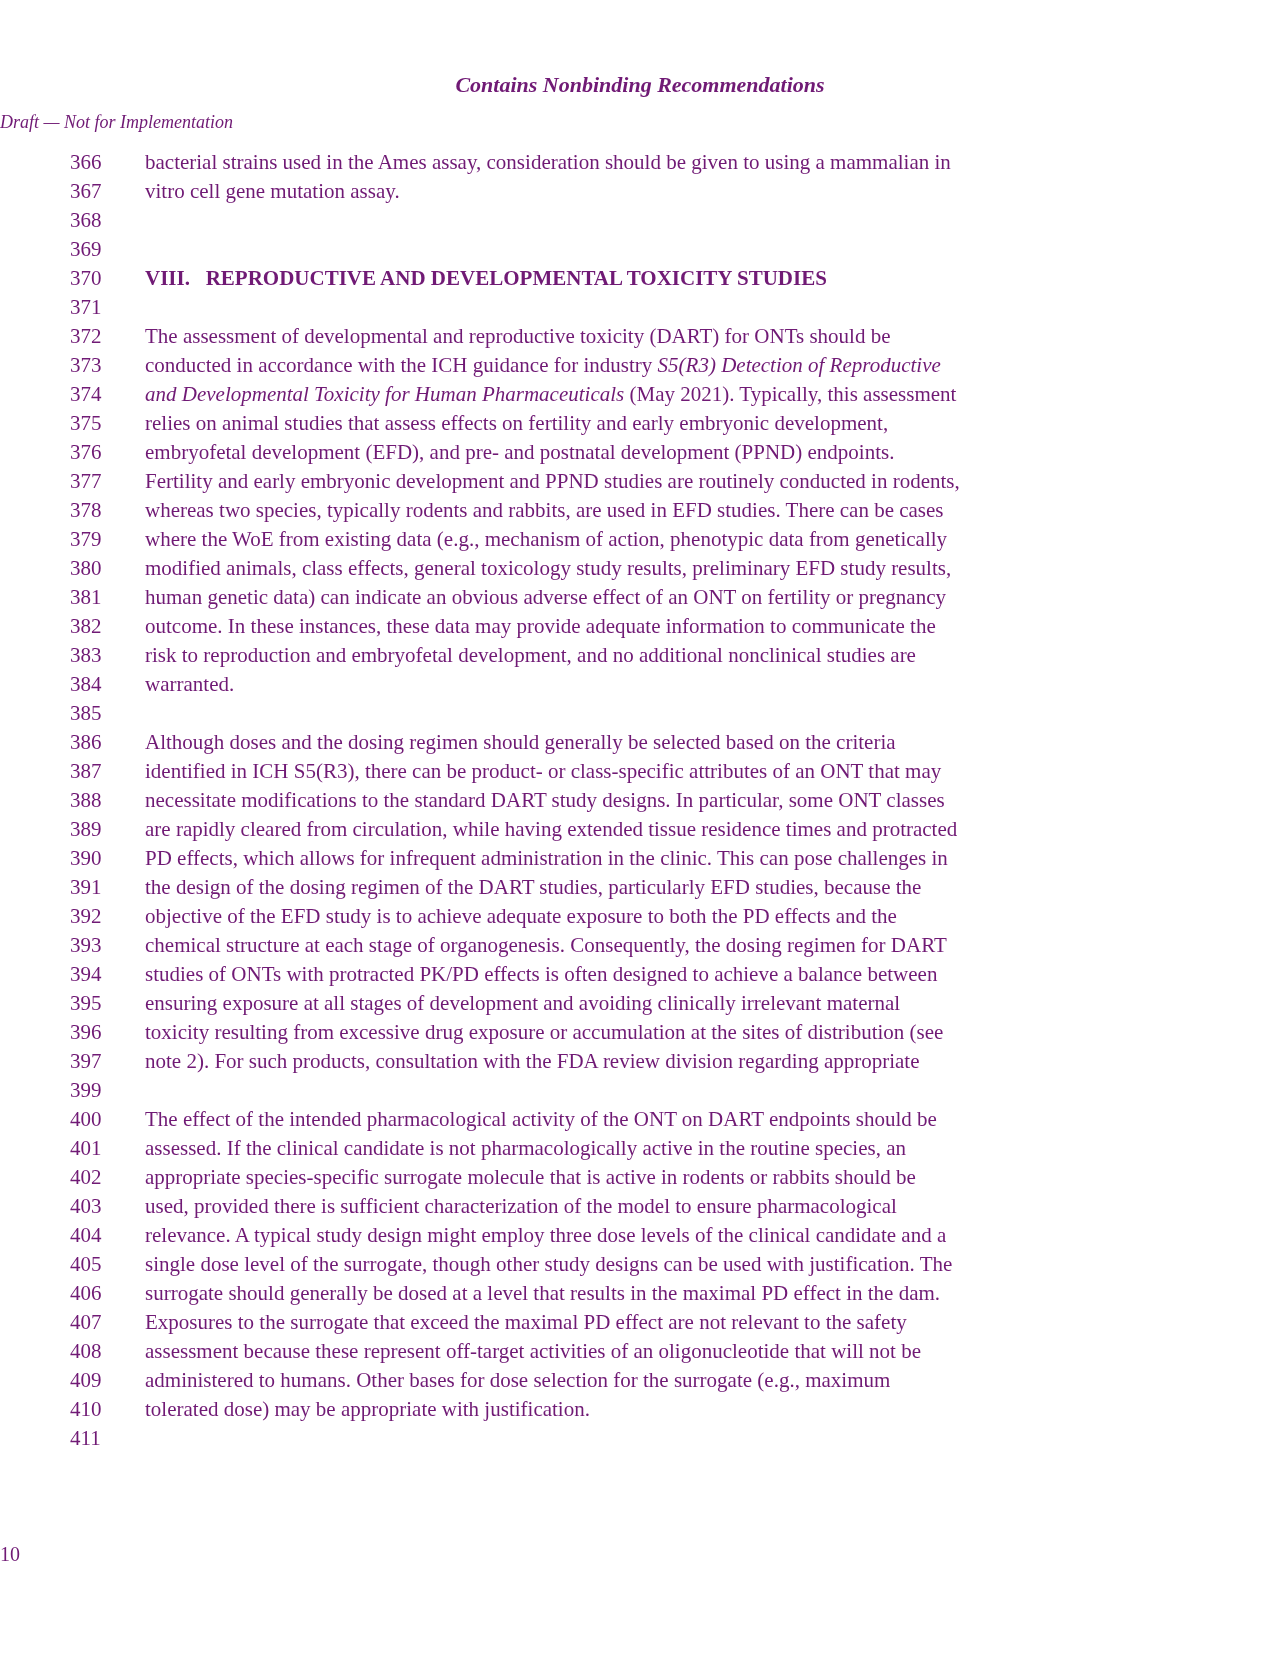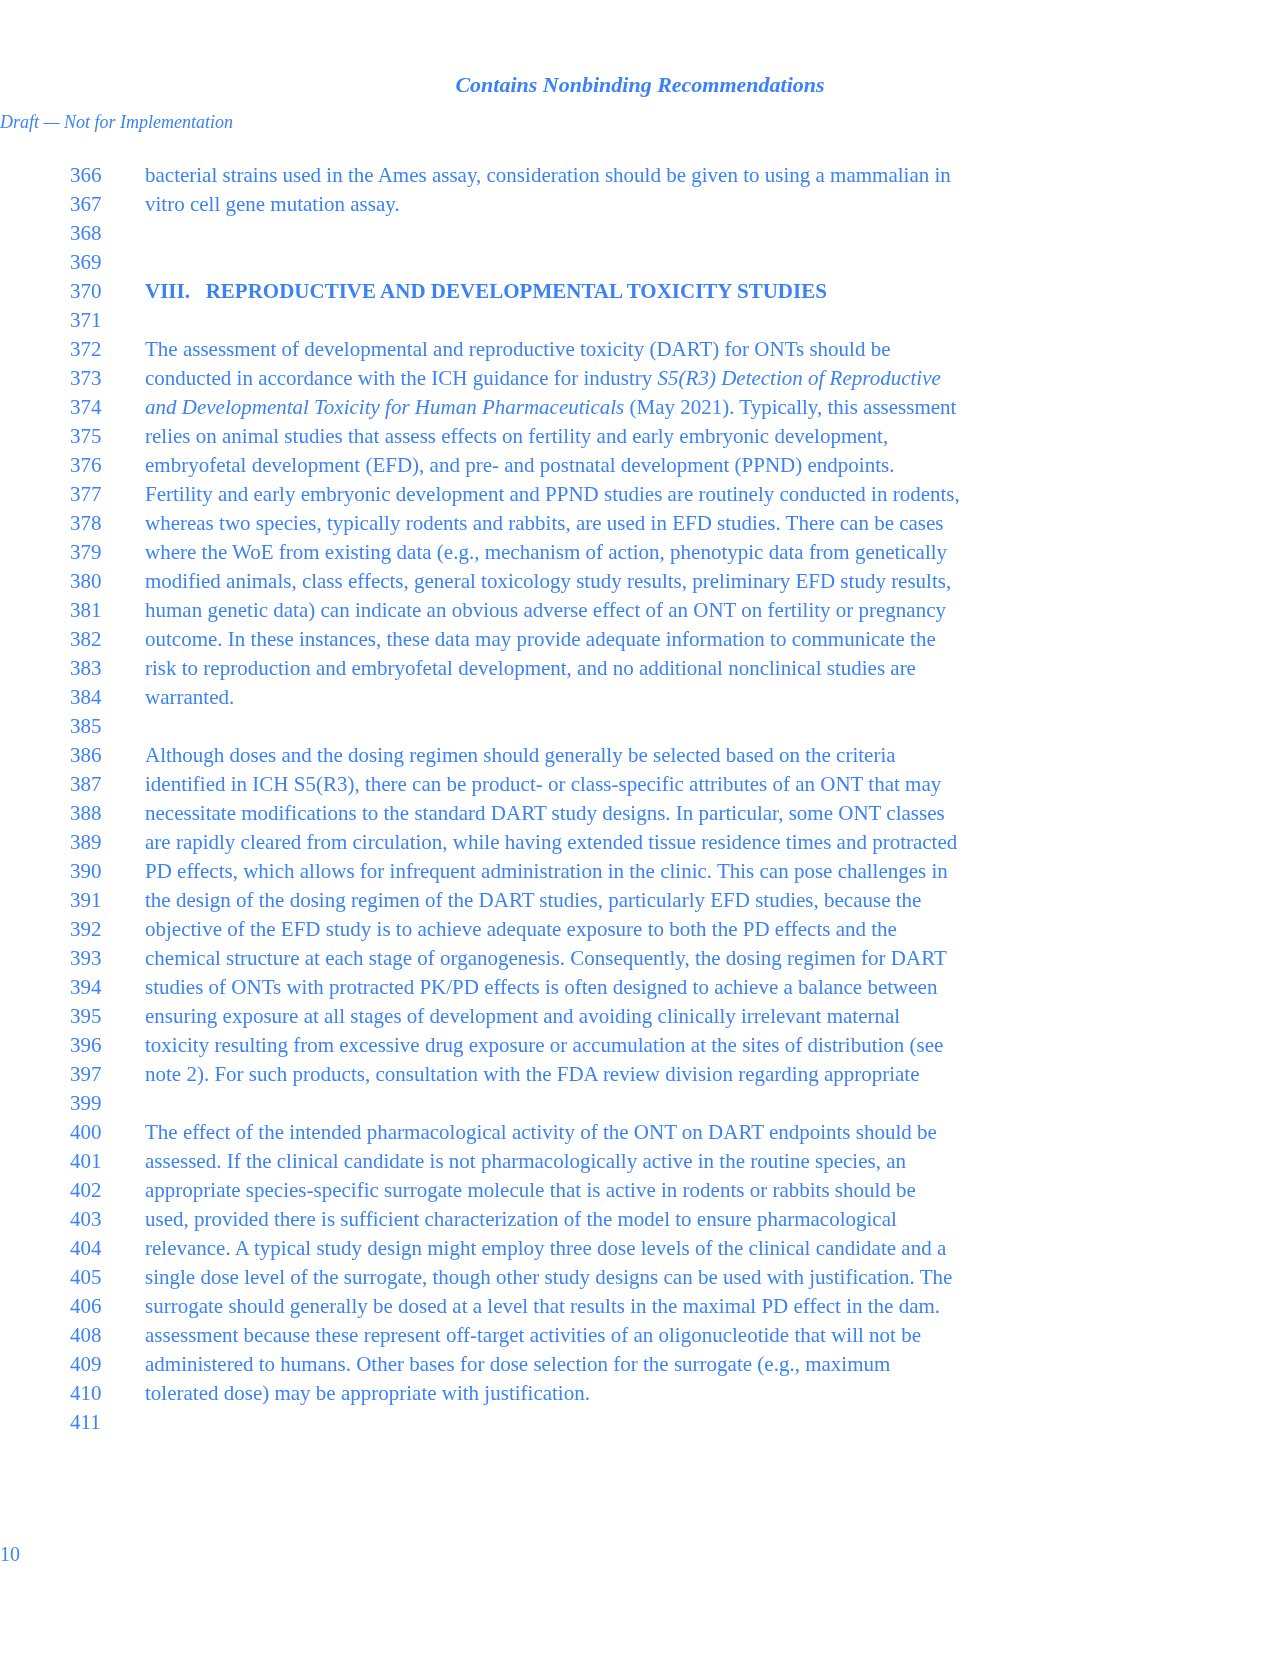--- a/index.html
+++ b/index.html
@@ -5,41 +5,41 @@
   html, body {
     margin: 0;
     padding: 0;
     background: #ffffff;
   }
   .page {
     position: relative;
     width: 1280px;
     height: 1656px;
     background: #ffffff;
-    color: #3b82f6;
+    color: #701a75;
     font-family: "Liberation Serif", "DejaVu Serif", serif;
     overflow: hidden;
   }
   .doc-header {
     margin-top: 72px;
     text-align: center;
     font-size: 22px;
     font-weight: bold;
     font-style: italic;
     line-height: 26px;
   }
   .doc-subheader {
     margin-top: 13px;
     text-align: left;
     font-size: 18px;
     font-style: italic;
     line-height: 22px;
   }
   .line-list {
-    margin-top: 28px;
+    margin-top: 15px;
   }
   .line {
     display: flex;
     align-items: baseline;
     padding-left: 70px;
     height: 29px;
     line-height: 29px;
     font-size: 21px;
   }
   .line-num {
@@ -226,20 +226,24 @@
       </div>
       <div class="line">
         <span class="line-num">405</span>
         <span class="line-text"><span>single dose level of the surrogate, though other study designs can be used with justification. The</span></span>
       </div>
       <div class="line">
         <span class="line-num">406</span>
         <span class="line-text"><span>surrogate should generally be dosed at a level that results in the maximal PD effect in the dam.</span></span>
       </div>
       <div class="line">
+        <span class="line-num">407</span>
+        <span class="line-text"><span>Exposures to the surrogate that exceed the maximal PD effect are not relevant to the safety</span></span>
+      </div>
+      <div class="line">
         <span class="line-num">408</span>
         <span class="line-text"><span>assessment because these represent off-target activities of an oligonucleotide that will not be</span></span>
       </div>
       <div class="line">
         <span class="line-num">409</span>
         <span class="line-text"><span>administered to humans. Other bases for dose selection for the surrogate (e.g., maximum</span></span>
       </div>
       <div class="line">
         <span class="line-num">410</span>
         <span class="line-text"><span>tolerated dose) may be appropriate with justification.</span></span>

